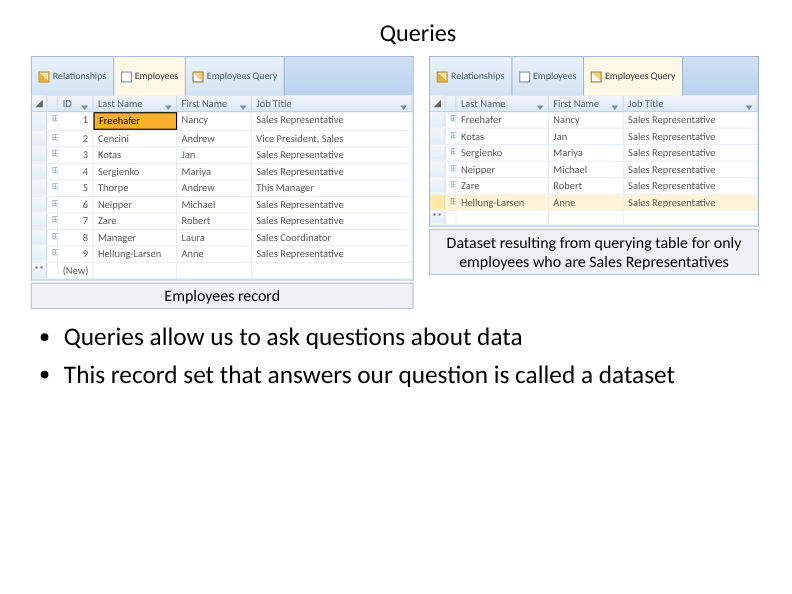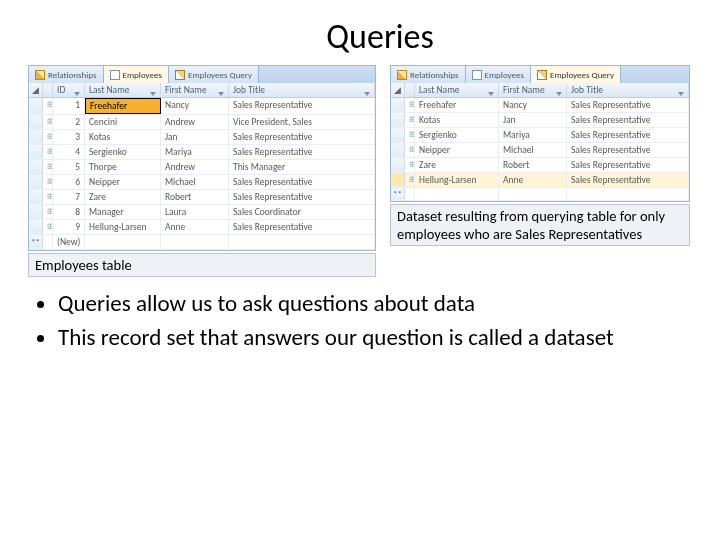--- a/index.html
+++ b/index.html
@@ -9,42 +9,42 @@
     height: 540px;
     background: #fff;
     font-family: Calibri, Arial, sans-serif;
     color: #000;
     position: relative;
   }
   .slide {
     padding: 10px 28px 0 28px;
   }
   h1.title {
-    font-size: 34px;
+    font-size: 22px;
     font-weight: 400;
     text-align: center;
     margin: 6px 0 8px 0;
     padding-left: 40px;
   }
   .panels {
     display: flex;
     gap: 14px;
     align-items: flex-start;
     margin-bottom: 6px;
   }
   .panel-left { width: 348px; flex: none; }
   .panel-right { width: 300px; flex: none; }
 
   
   .tabstrip {
     display: flex;
     background: linear-gradient(#cfe0f2, #b9d3ef);
     border: 1px solid #9db7d6;
     border-bottom: none;
-    height: 18px;
+    height: 36px;
   }
   .tab {
     display: flex;
     align-items: center;
     gap: 3px;
     padding: 0 6px;
     font-size: 9px;
     color: #4a5a6a;
     border-right: 1px solid #9db7d6;
     background: linear-gradient(#e9f1fa, #d3e3f3);
@@ -109,20 +109,21 @@
     overflow:hidden;
   }
   .caption {
     background: #eef2f6;
     border: 1px solid #b7c5d6;
     font-size: 14.5px;
     padding: 2px 6px;
     margin-top: 2px;
     color:#000;
     line-height:1.25;
+    text-align:center;
   }
 
   
   .L .c-expand{width:10px;flex:none;}
   .L .c-id{width:32px;flex:none;text-align:right;}
   .L .c-ln{width:76px;flex:none;}
   .L .c-fn{width:68px;flex:none;}
   .L .c-jt{flex:1;}
 
   
@@ -270,21 +271,21 @@
           </div>
       <div class="data-row new-row">
         <div class="rowsel asterisk">*</div>
         <div class="cell c-expand"></div>
         <div class="cell c-id">(New)</div>
         <div class="cell c-ln"></div>
         <div class="cell c-fn"></div>
         <div class="cell c-jt"></div>
       </div>
     </div>
-    <div class="caption">Employees table</div>
+    <div class="caption">Employees record</div>
   </div>
 
   <div class="panel-right">
     <div class="tabstrip" id="tabs-right">
           <div class="tab">
             <span class="tab-ico ico-rel"></span>
             <span>Relationships</span>
           </div>
           <div class="tab">
             <span class="tab-ico ico-tbl"></span>

